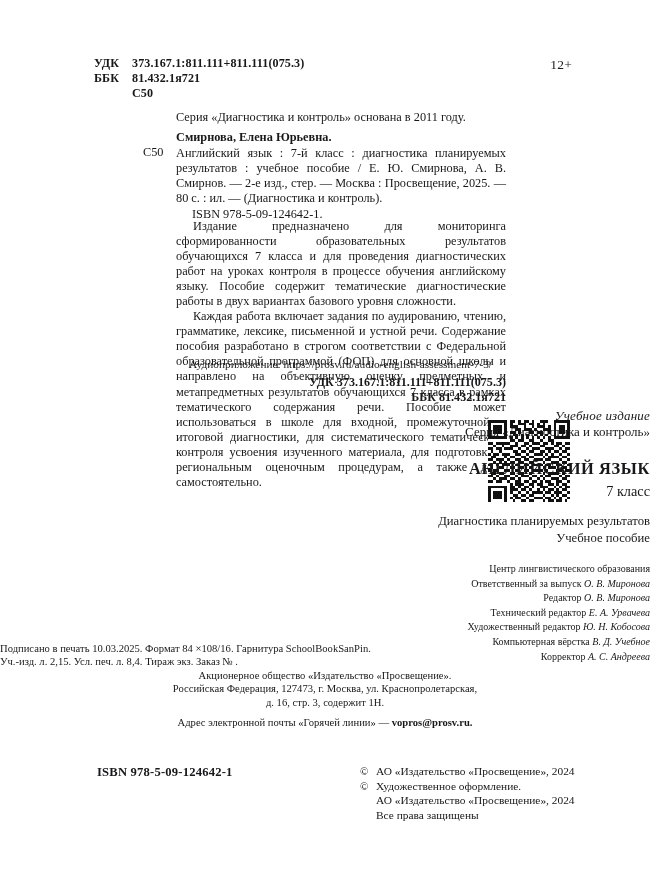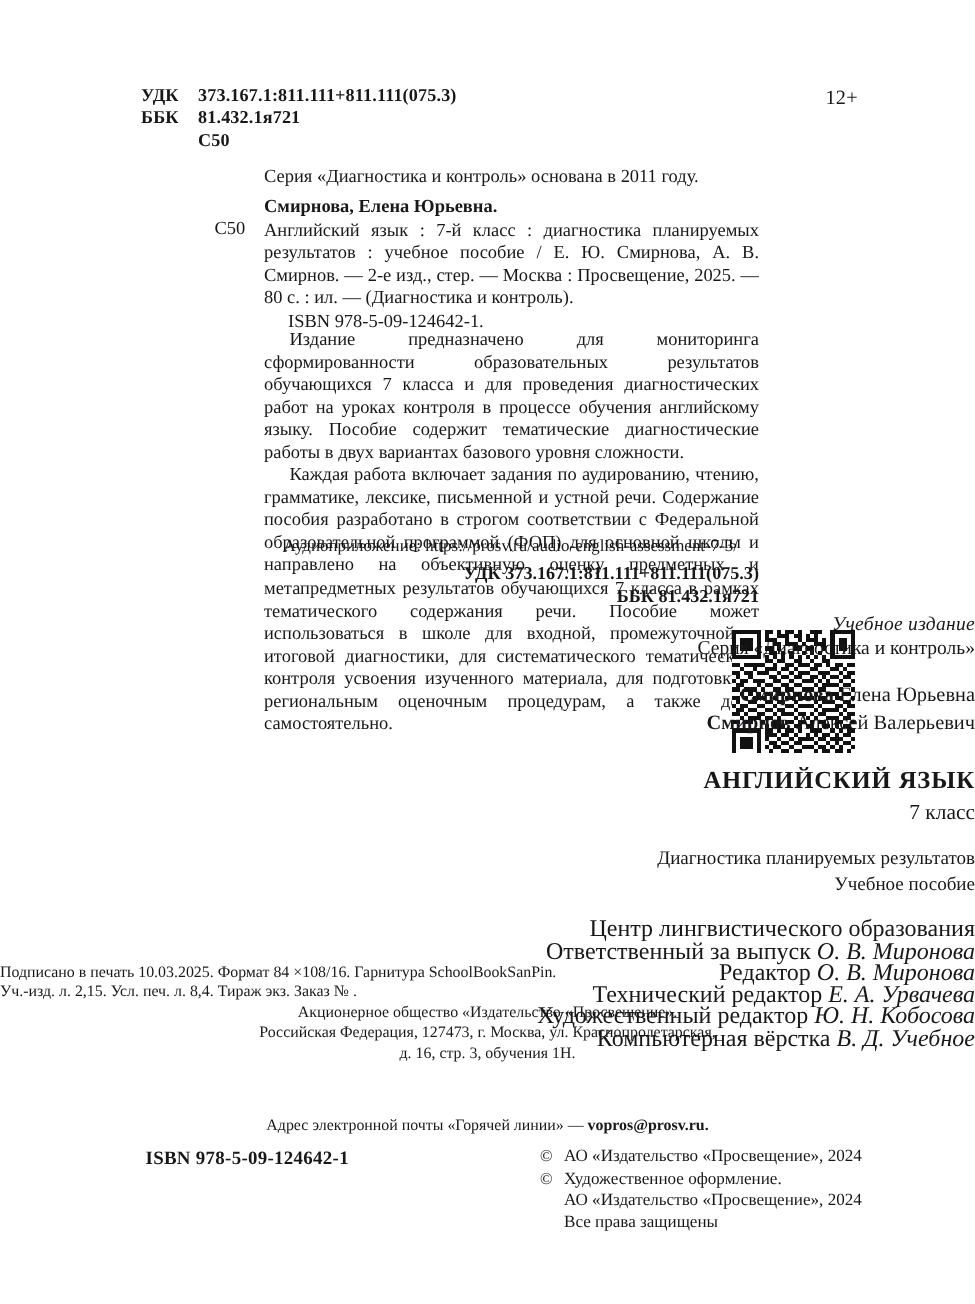--- a/index.html
+++ b/index.html
@@ -158,21 +158,21 @@
     margin-top: 4px;
     font-size: 14.3px;
   }
   .c-subtitle {
     margin-top: 13px;
     font-size: 12.7px;
     line-height: 16.5px;
   }
   .c-staff {
     margin-top: 16px;
-    font-size: 16px;
+    font-size: 10px;
     line-height: 14.6px;
   }
   .c-staff i { font-style: italic; }
 
   .print-info {
     position: absolute;
     left: 0;
     top: 642px;
     width: 650px;
     text-align: left;
@@ -188,21 +188,20 @@
     font-size: 10.6px;
     line-height: 13.4px;
   }
   .hotline-info {
     position: absolute;
     left: 0;
     top: 717px;
     width: 650px;
     text-align: center;
     font-size: 10.6px;
-    margin-top: 28px;
   }
   .hotline-info b { font-weight: bold; }
 
   
   .isbn-bottom {
     position: absolute;
     left: 97px;
     top: 765px;
     font-weight: bold;
     font-size: 12.6px;
@@ -782,49 +781,46 @@
           <rect x="25" y="30" width="1" height="1"></rect>
           <rect x="27" y="30" width="1" height="1"></rect>
           <rect x="28" y="30" width="1" height="1"></rect>
         </g>
     </svg>
   </div>
 
   <div class="colophon">
     <div class="c-edition">Учебное издание</div>
     <div class="c-series">Серия «Диагностика и контроль»</div>
-    <div class="c-authors">
-      <div><b>Смирнова</b><span> Елена Юрьевна</span></div>
-      <div><b>Смирнов</b><span> Алексей Валерьевич</span></div>
-    </div>
     <div class="c-title">АНГЛИЙСКИЙ ЯЗЫК</div>
     <div class="c-grade">7 класс</div>
     <div class="c-subtitle">
       <div>Диагностика планируемых результатов</div>
       <div>Учебное пособие</div>
     </div>
     <div class="c-staff" id="staff-list">
         <div><span>Центр лингвистического образования</span></div>
         <div><span>Ответственный за выпуск </span><i>О. В. Миронова</i></div>
         <div><span>Редактор </span><i>О. В. Миронова</i></div>
         <div><span>Технический редактор </span><i>Е. А. Урвачева</i></div>
         <div><span>Художественный редактор </span><i>Ю. Н. Кобосова</i></div>
         <div><span>Компьютерная вёрстка </span><i>В. Д. Учебное</i></div>
+        <div><span>Корректор </span><i>А. С. Андреева</i></div>
       </div>
   </div>
 
   <div class="print-info">
     <div>Подписано в печать 10.03.2025. Формат 84 ×108/16. Гарнитура SchoolBookSanPin.</div>
     <div>Уч.-изд. л. 2,15. Усл. печ. л. 8,4. Тираж           экз. Заказ №            .</div>
   </div>
 
   <div class="publisher-info">
     <div>Акционерное общество «Издательство «Просвещение».</div>
     <div>Российская Федерация, 127473, г. Москва, ул. Краснопролетарская,</div>
-    <div>д. 16, стр. 3, обучения 1Н.</div>
+    <div>д. 16, стр. 3, содержит 1Н.</div>
   </div>
 
   <div class="hotline-info"><span>Адрес электронной почты «Горячей линии» — </span><b>vopros@prosv.ru.</b></div>
 
   <div class="isbn-bottom">ISBN 978-5-09-124642-1</div>
 
   <div class="copyright" id="copyright-block">
       <span class="cline"><span class="mark">©</span><span>АО «Издательство «Просвещение», 2024</span></span>
       <span class="cline"><span class="mark">©</span><span>Художественное оформление.</span></span>
       <span class="cline"><span>АО «Издательство «Просвещение», 2024</span></span>

